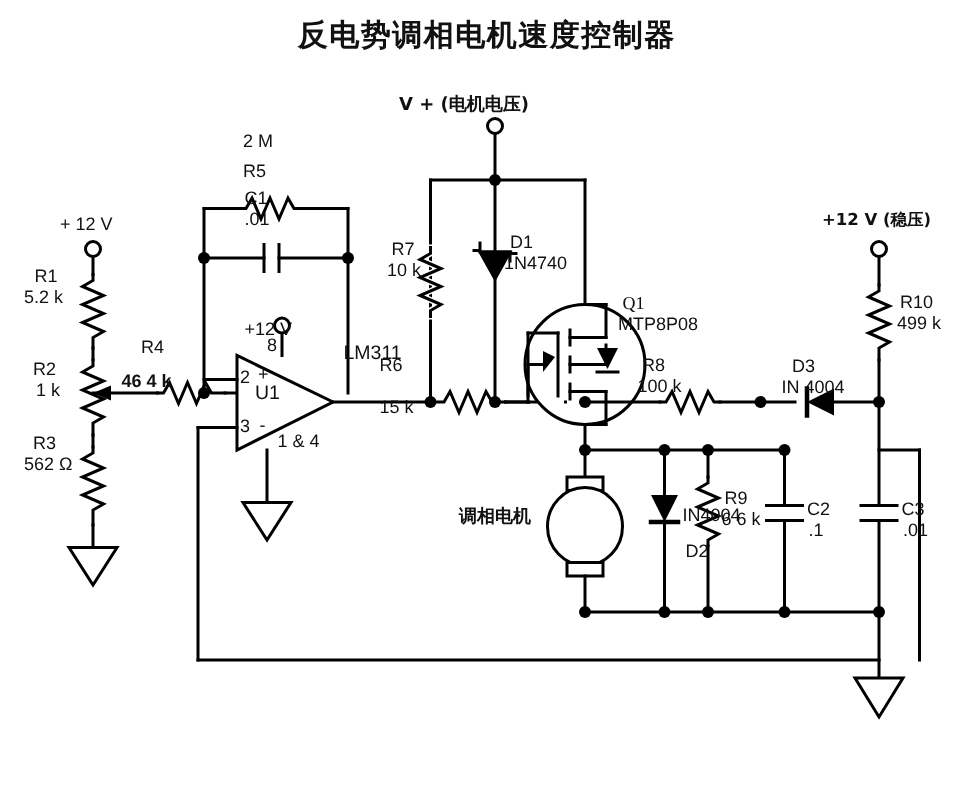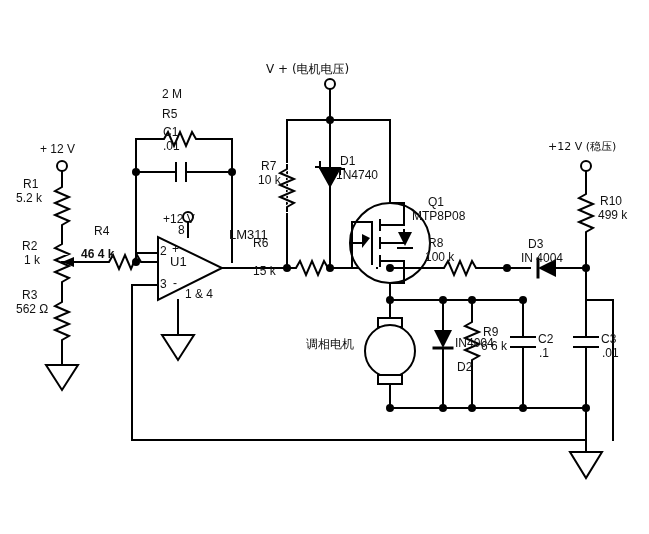--- a/index.html
+++ b/index.html
@@ -38,21 +38,21 @@
     position: absolute;
     font-family: "Liberation Sans", sans-serif;
     font-size: 12px;
     color: #111;
     white-space: nowrap;
     line-height: 13px;
   }
   .lbl.cn {
     font-family: "DejaVu Sans", sans-serif;
     font-size: 12px;
-    font-weight: normal;
+    font-weight: bold;
     text-align: center;
   }
   .lbl.pin {
     font-size: 12px;
   }
   .wm {
     position: absolute;
     color: rgba(150,150,150,0.55);
     font-family: "DejaVu Sans", sans-serif;
     pointer-events: none;
@@ -72,20 +72,21 @@
     font-weight: bold;
     letter-spacing: 1px;
     color: rgba(120,160,190,0.75);
   }
 </style>
 </head>
 <body>
 
 <div id="page">
 
+  <div id="title">反电势调相电机速度控制器</div>
 
   <svg id="schematic" width="649" height="534" viewBox="0 0 649 534">
     <g stroke="#000" stroke-width="2" fill="none" stroke-linecap="square">
 
       <circle cx="62" cy="166" r="5" fill="#fff" stroke="#000" stroke-width="2"></circle>
 
       <line x1="62" y1="171" x2="62" y2="183"></line>
 
       <polyline points="62,183 62,187 55,191 69,197 55,203 69,209 55,215 69,221 62,225 62,232"></polyline>
 
@@ -302,21 +303,21 @@
 
   <div class="lbl" style="left:253px; top:237px;">R6</div>
   <div class="lbl" style="left:253px; top:265px;">15 k</div>
 
   <div class="lbl" style="left:261px; top:160px;">R7</div>
   <div class="lbl" style="left:258px; top:174px;">10 k</div>
 
   <div class="lbl" style="left:340px; top:155px;">D1</div>
   <div class="lbl" style="left:336px; top:169px;">1N4740</div>
 
-  <div class="lbl" style="left:428px; top:196px;">Q1</div>
+  <div class="lbl" style="left:415px; top:196px;font-family:Liberation Serif, serif;">Q1</div>
   <div class="lbl" style="left:412px; top:210px;">MTP8P08</div>
 
   <div class="lbl" style="left:428px; top:237px;">R8</div>
   <div class="lbl" style="left:425px; top:251px;">100 k</div>
 
   <div class="lbl" style="left:457px; top:323px;margin-top:38px;">D2</div>
   <div class="lbl" style="left:455px; top:337px;">IN4004</div>
 
   <div class="lbl" style="left:483px; top:326px;">R9</div>
   <div class="lbl" style="left:481px; top:340px;">6 6 k</div>

